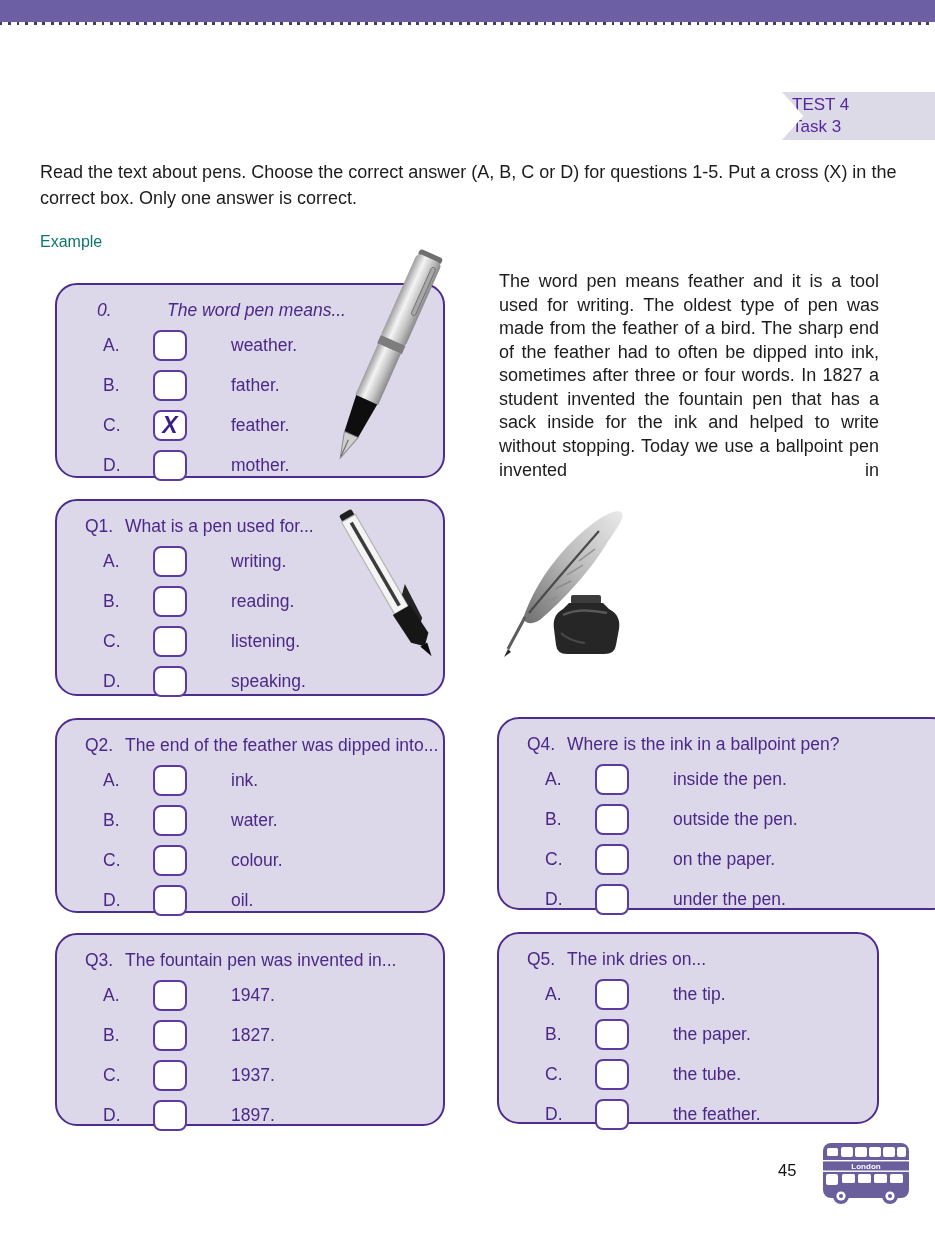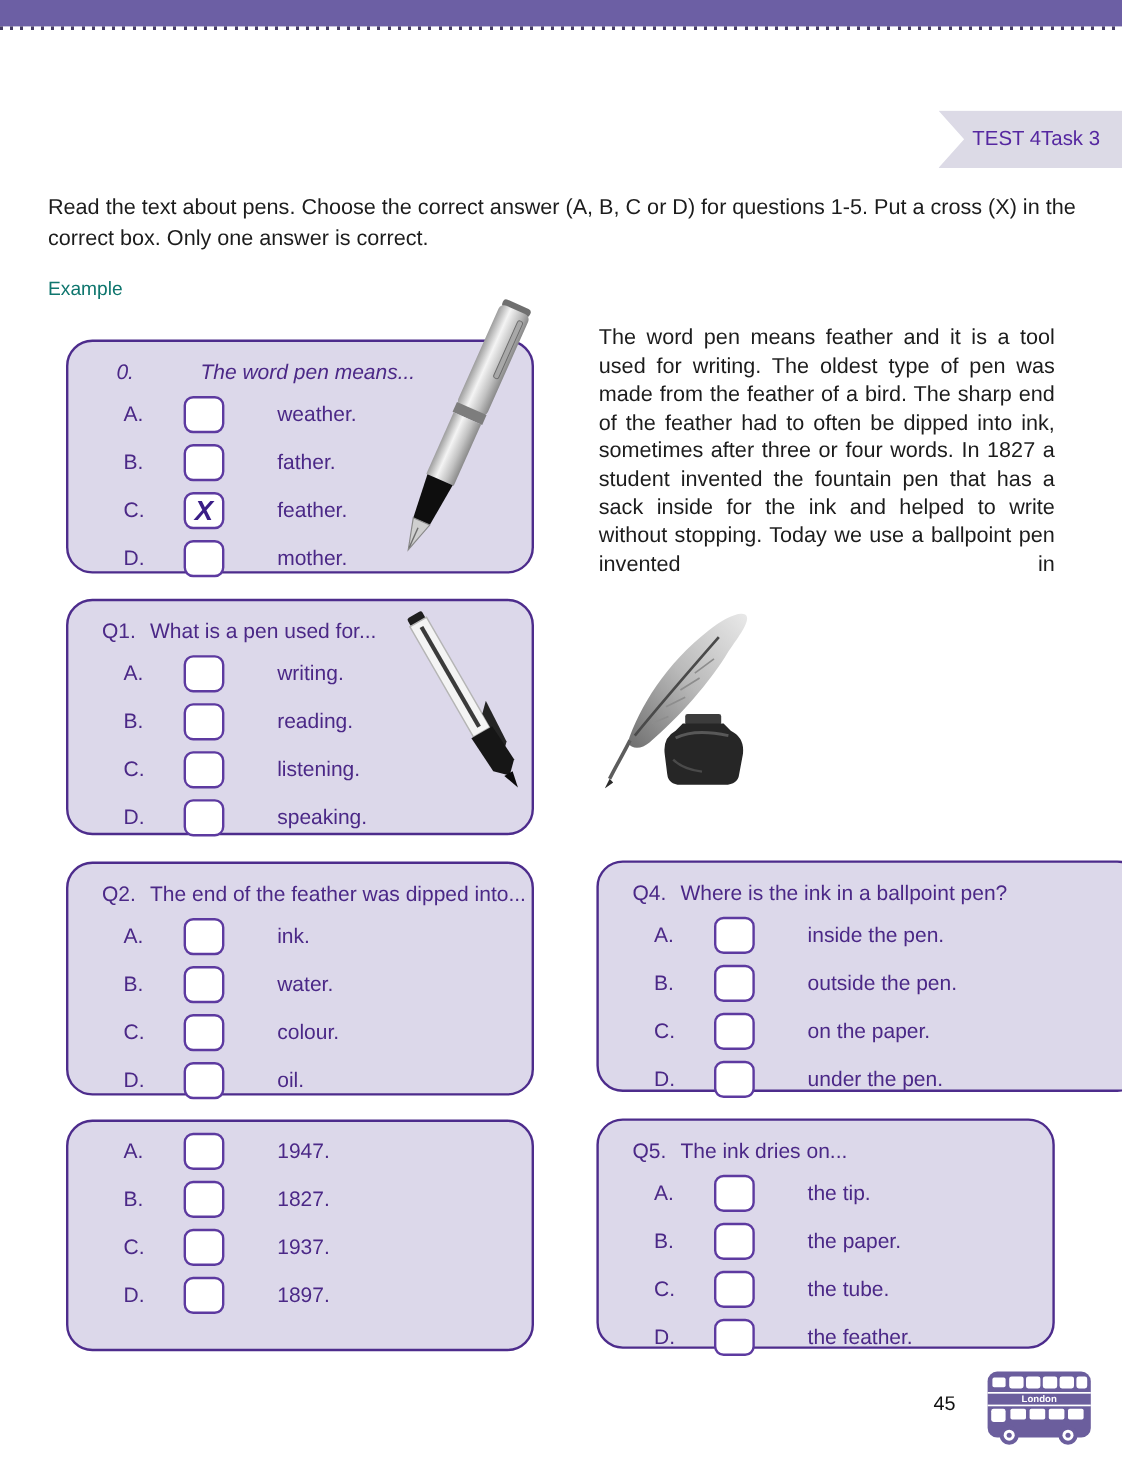--- a/index.html
+++ b/index.html
@@ -10,21 +10,21 @@
   .topbar{position:absolute;left:0;top:0;width:935px;height:22px;background:#6c5fa4;}
   .dotted{position:absolute;left:0;top:22px;width:935px;height:3px;
           background:repeating-linear-gradient(90deg,#463d66 0 2.5px,transparent 2.5px 8.5px);}
   .reading-tab{position:absolute;left:643px;top:24px;width:267px;height:42px;background:#d9d1ea;
                border-radius:20px;display:flex;align-items:center;justify-content:center;
                color:#5e2ba6;font-size:19px;letter-spacing:.5px;}
   .title{position:absolute;left:0;top:86px;width:935px;text-align:center;margin:0;
          color:#47239b;font-size:23px;font-weight:bold;letter-spacing:.2px;}
   .test-ribbon{position:absolute;left:782px;top:92px;width:153px;height:48px;background:#dcdae6;
                clip-path:polygon(0 0,100% 0,100% 100%,0 100%,14% 50%);
-               display:flex;flex-direction:row;align-items:center;justify-content:center;
+               display:flex;flex-direction:column;align-items:flex-start;justify-content:center;
                color:#5527a0;font-size:17px;line-height:22px;padding-left:10px;box-sizing:border-box;}
 
   .instructions{position:absolute;left:40px;top:160px;width:860px;margin:0;
                 color:#1c1c1c;font-size:18px;line-height:1.42;}
   .example-label{position:absolute;left:40px;top:233px;color:#0f766e;font-size:16px;}
 
   
   .qbox{position:absolute;background:#dcd8ea;border:2.5px solid #4d2c8c;border-radius:22px;
         box-sizing:border-box;color:#4b2887;}
   .qhead{display:flex;margin:15px 0 0 28px;font-size:17.5px;}
@@ -148,20 +148,24 @@
       <span class="opt-label">colour.</span>
     </div>
     <div class="opt-row">
       <span class="opt-letter">D.</span>
       <span class="checkbox"></span>
       <span class="opt-label">oil.</span>
     </div>
   </div>
 
   <div class="qbox" style="left:55px;top:933px;width:390px;height:193px;">
+    <div class="qhead">
+      <span class="qid">Q3.</span>
+      <span class="qtext">The fountain pen was invented in...</span>
+    </div>
     <div class="opt-row">
       <span class="opt-letter">A.</span>
       <span class="checkbox"></span>
       <span class="opt-label">1947.</span>
     </div>
     <div class="opt-row">
       <span class="opt-letter">B.</span>
       <span class="checkbox"></span>
       <span class="opt-label">1827.</span>
     </div>

